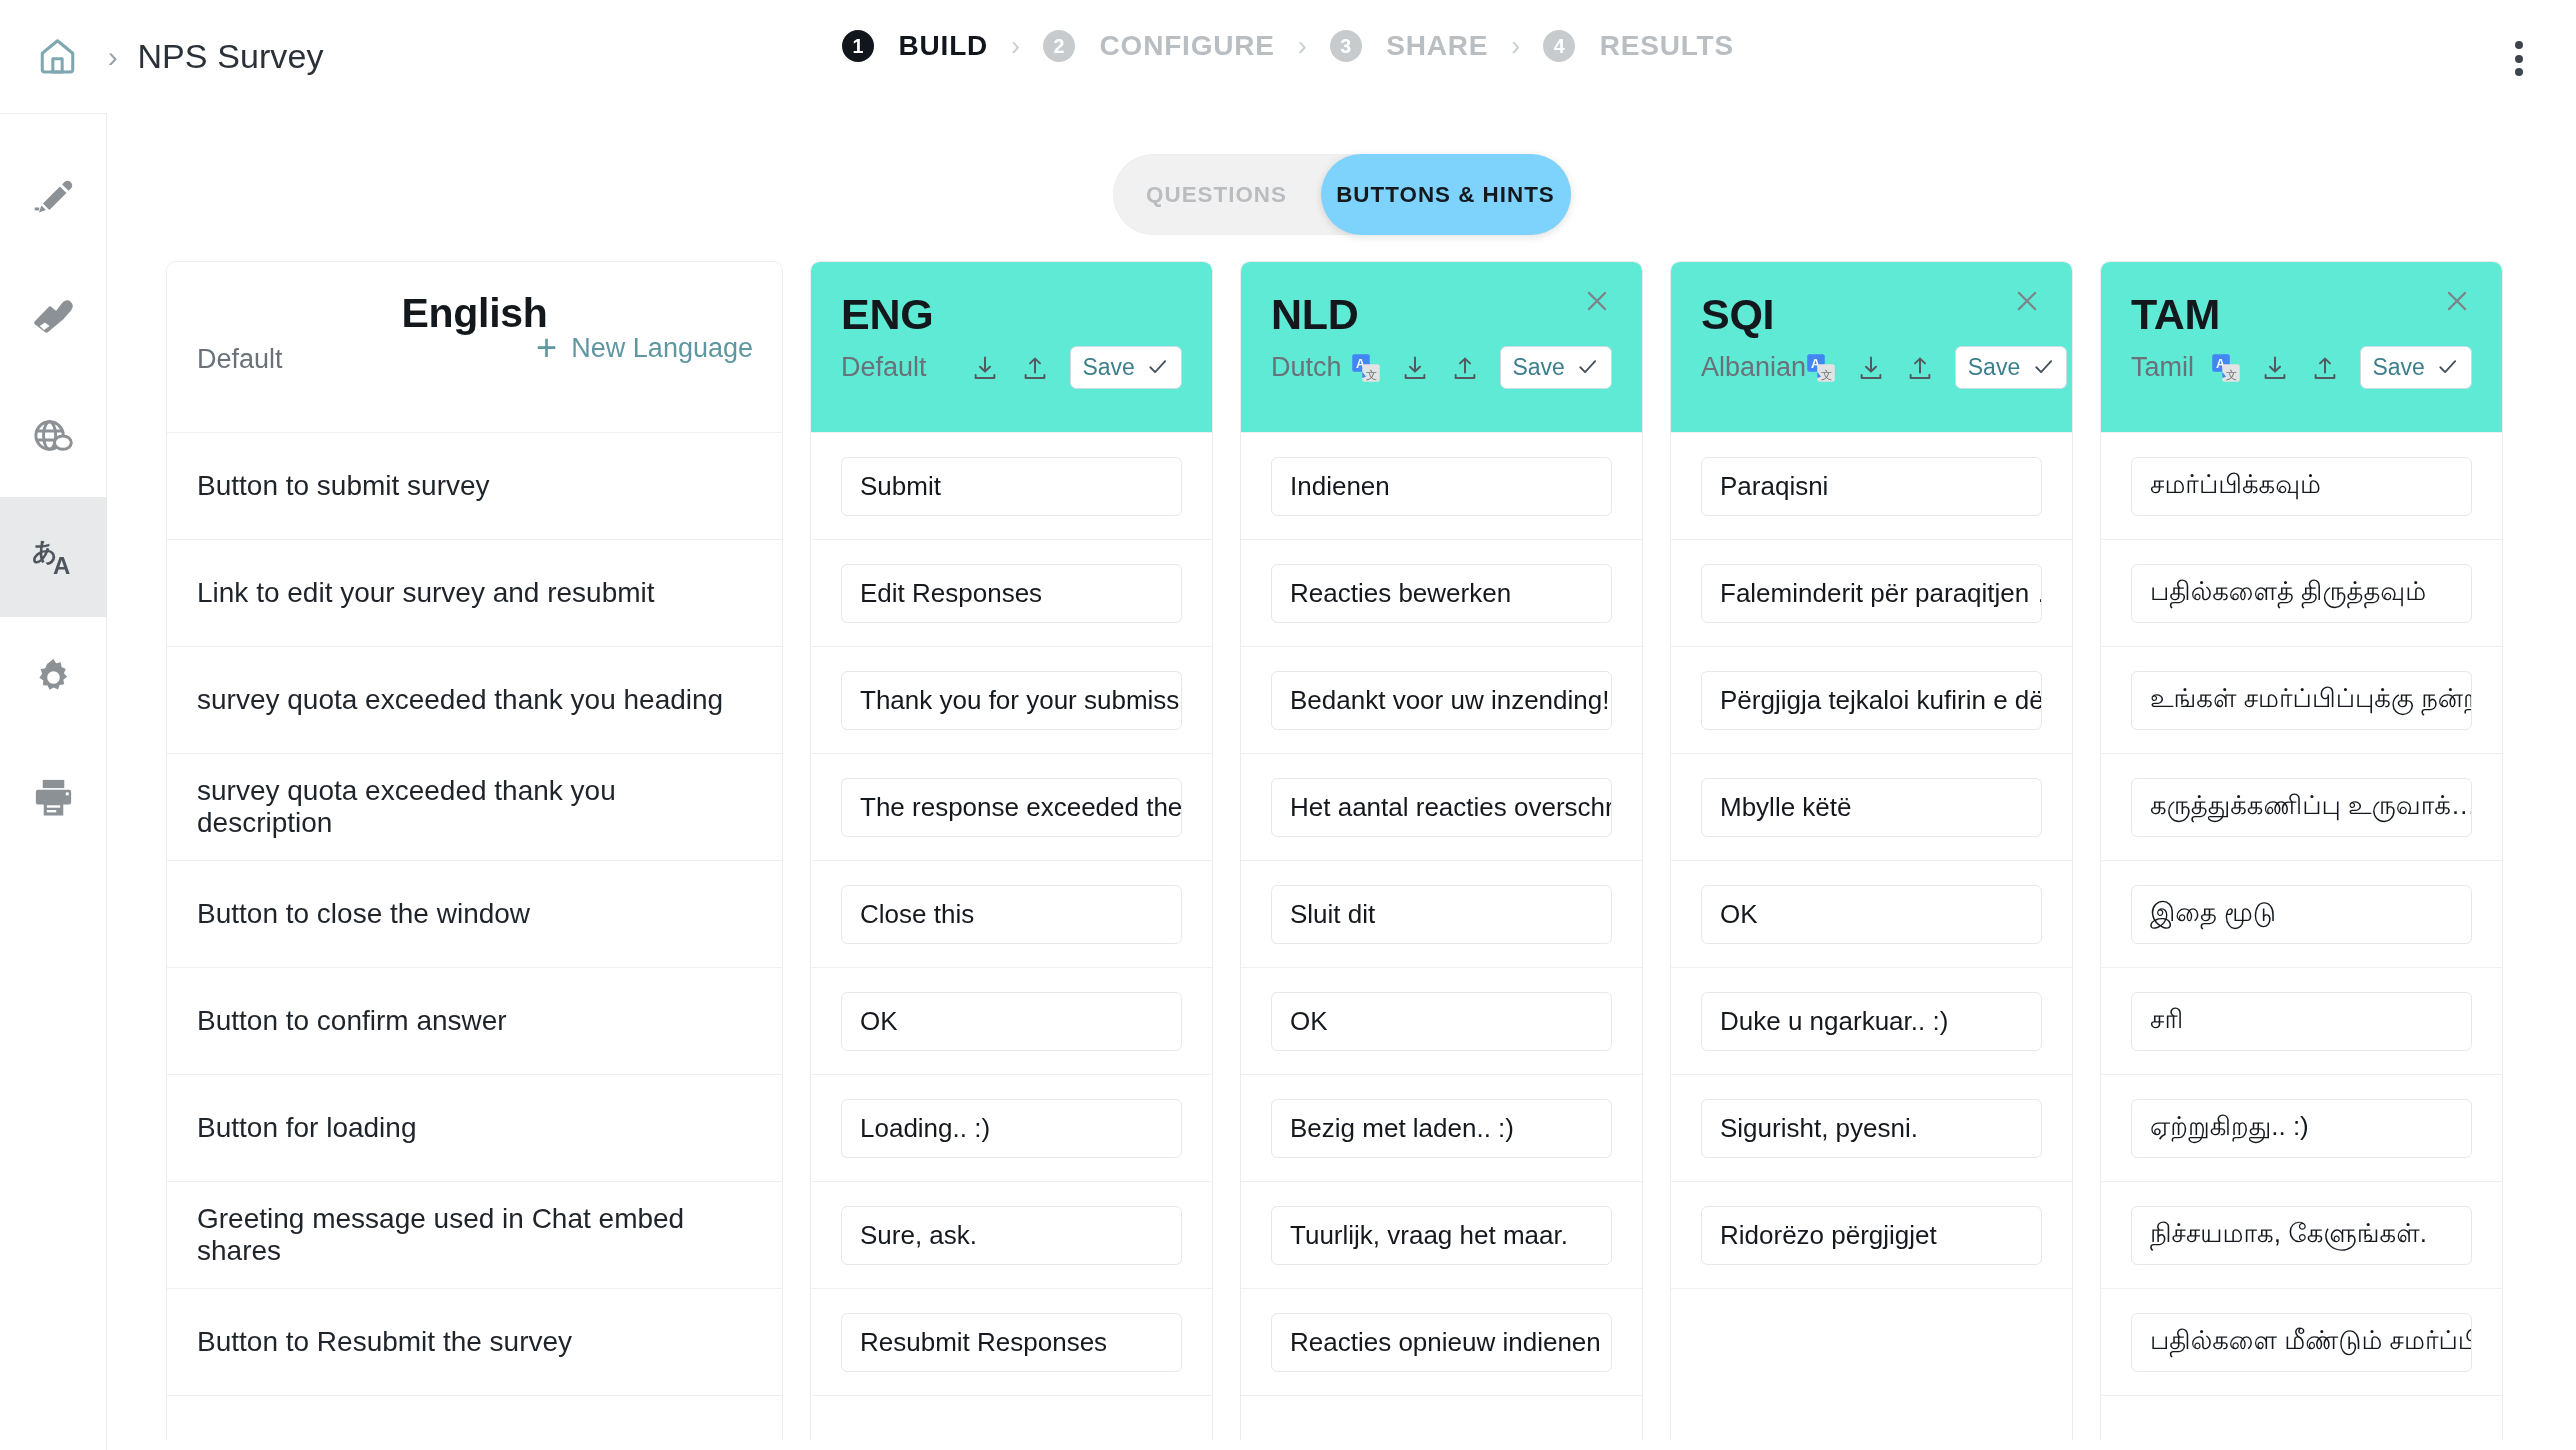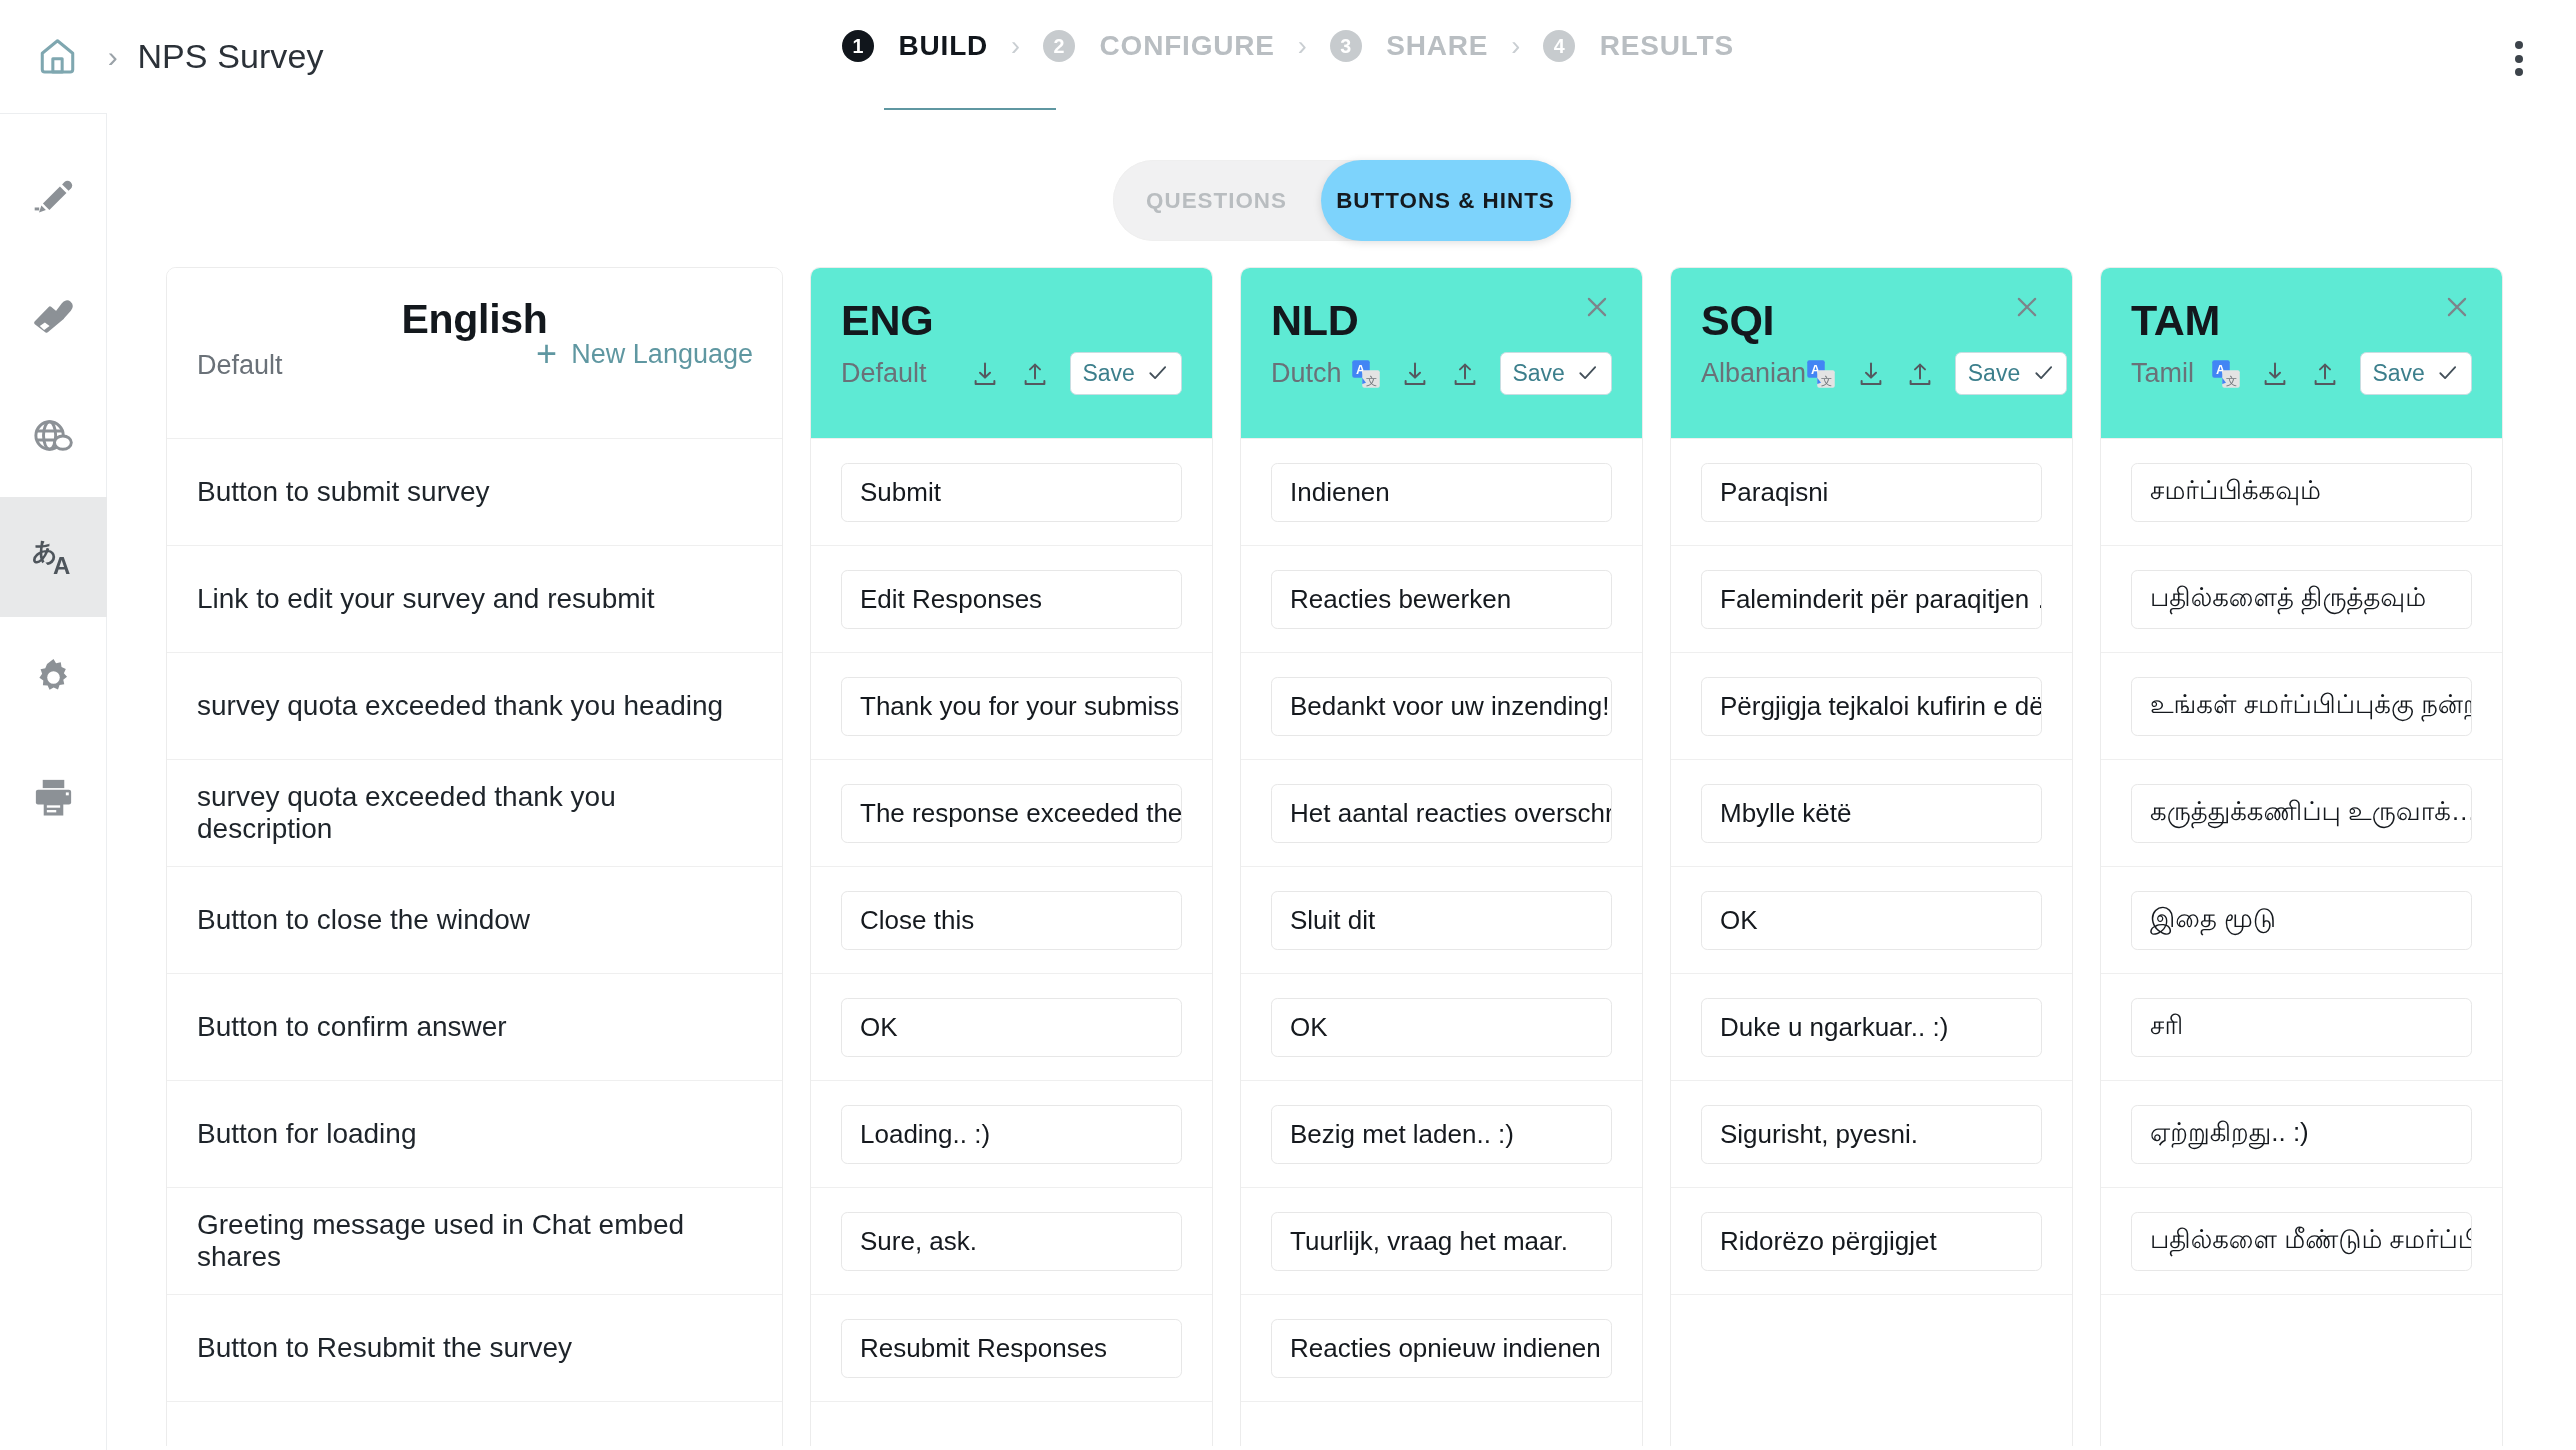--- a/index.html
+++ b/index.html
@@ -83,21 +83,21 @@
   .rail-item {
     width: 107px; height: 120px;
     display: flex; align-items: center; justify-content: center;
     cursor: pointer;
   }
   .rail-item.active { background: #e8e9ea; }
   .rail-item svg { display: block; }
 
   
   .main {
-    position: absolute; top: 110px; left: 107px;
+    position: absolute; top: 104px; left: 107px;
     width: 2469px; height: 1336px;
     background: #ffffff; overflow: hidden;
   }
 
   .seg-wrap {
     position: absolute; top: 50px; left: 50%;
     transform: translateX(-50%);
     display: flex;
     background: #f1f1f2;
     border-radius: 41px;
@@ -617,20 +617,23 @@
       <div class="row">
           <div class="field">இதை மூடு</div>
         </div>
       <div class="row">
           <div class="field">சரி</div>
         </div>
       <div class="row">
           <div class="field">ஏற்றுகிறது.. :)</div>
         </div>
       <div class="row">
+          <div class="field">நிச்சயமாக, கேளுங்கள்.</div>
+        </div>
+      <div class="row">
           <div class="field">பதில்களை மீண்டும் சமர்ப்பி…</div>
         </div>
       <div class="row partial">
           <div class="field"></div>
         </div>
     </div>
 
   </div>
 </div>
 

